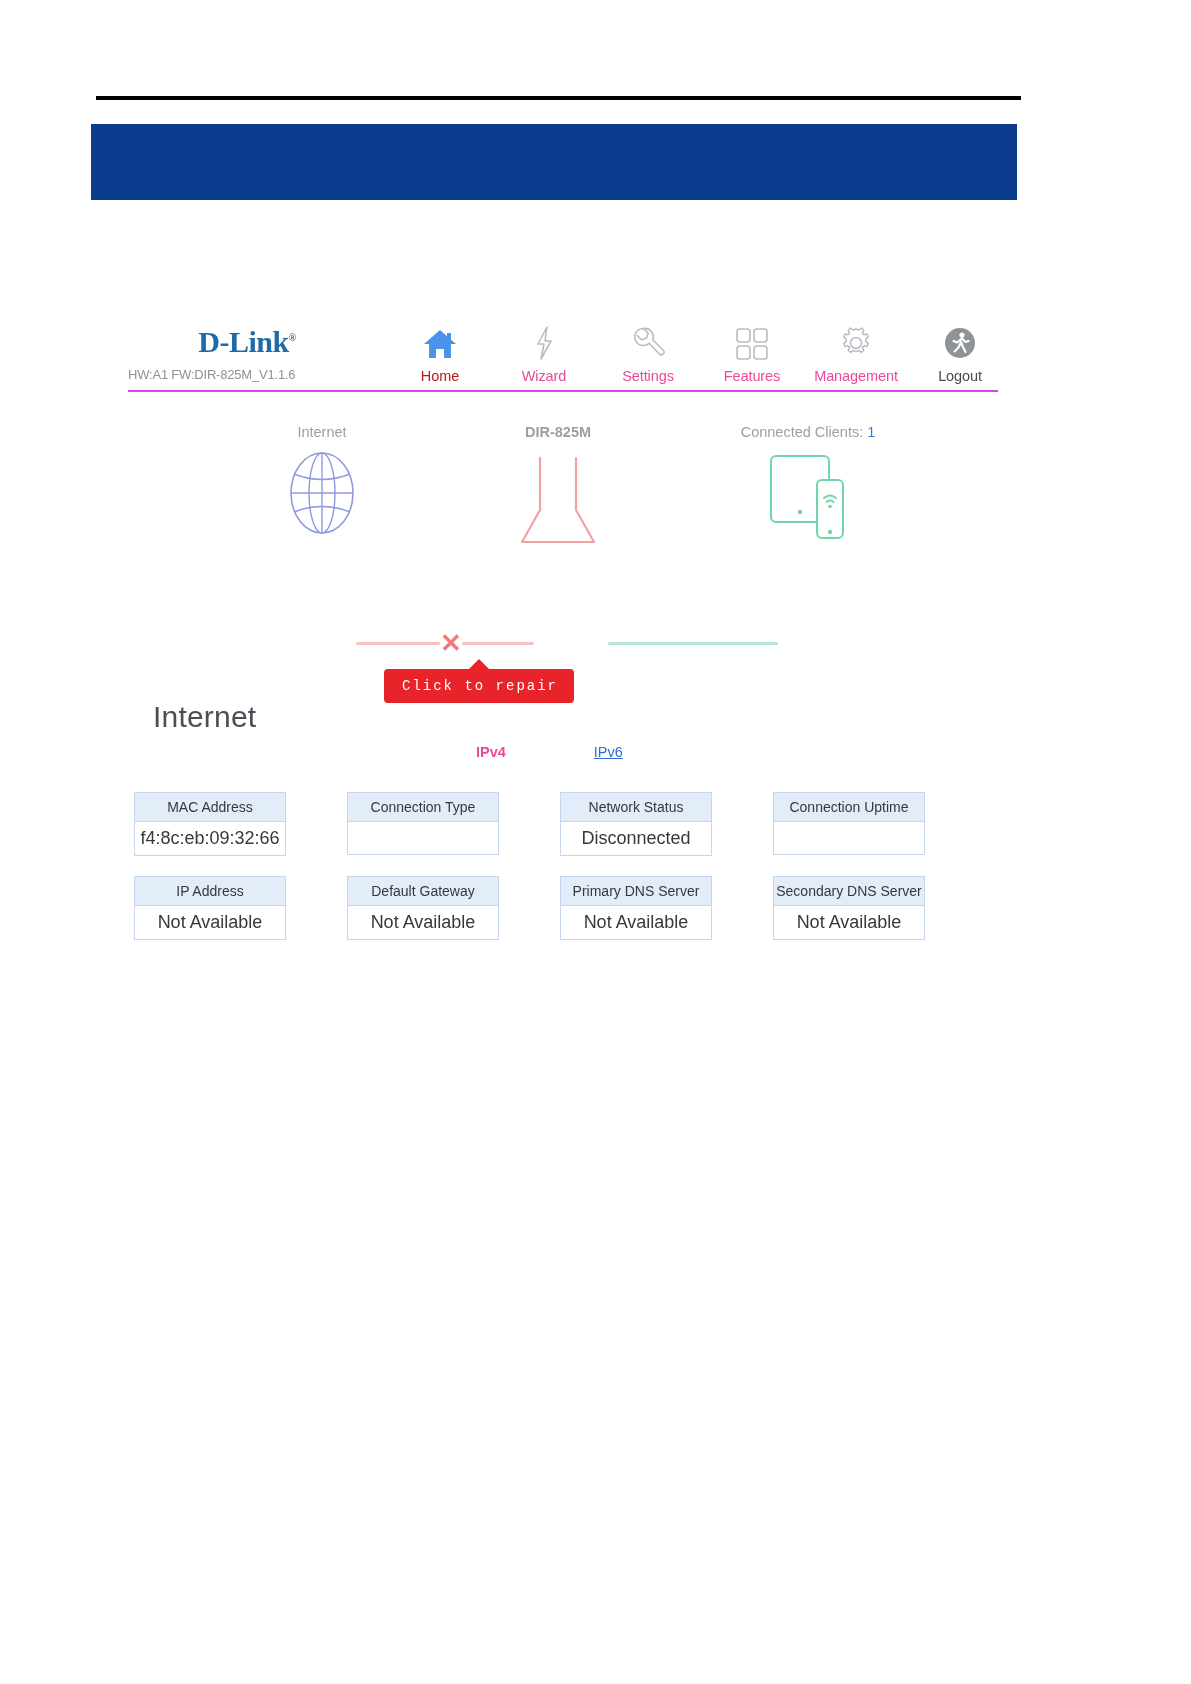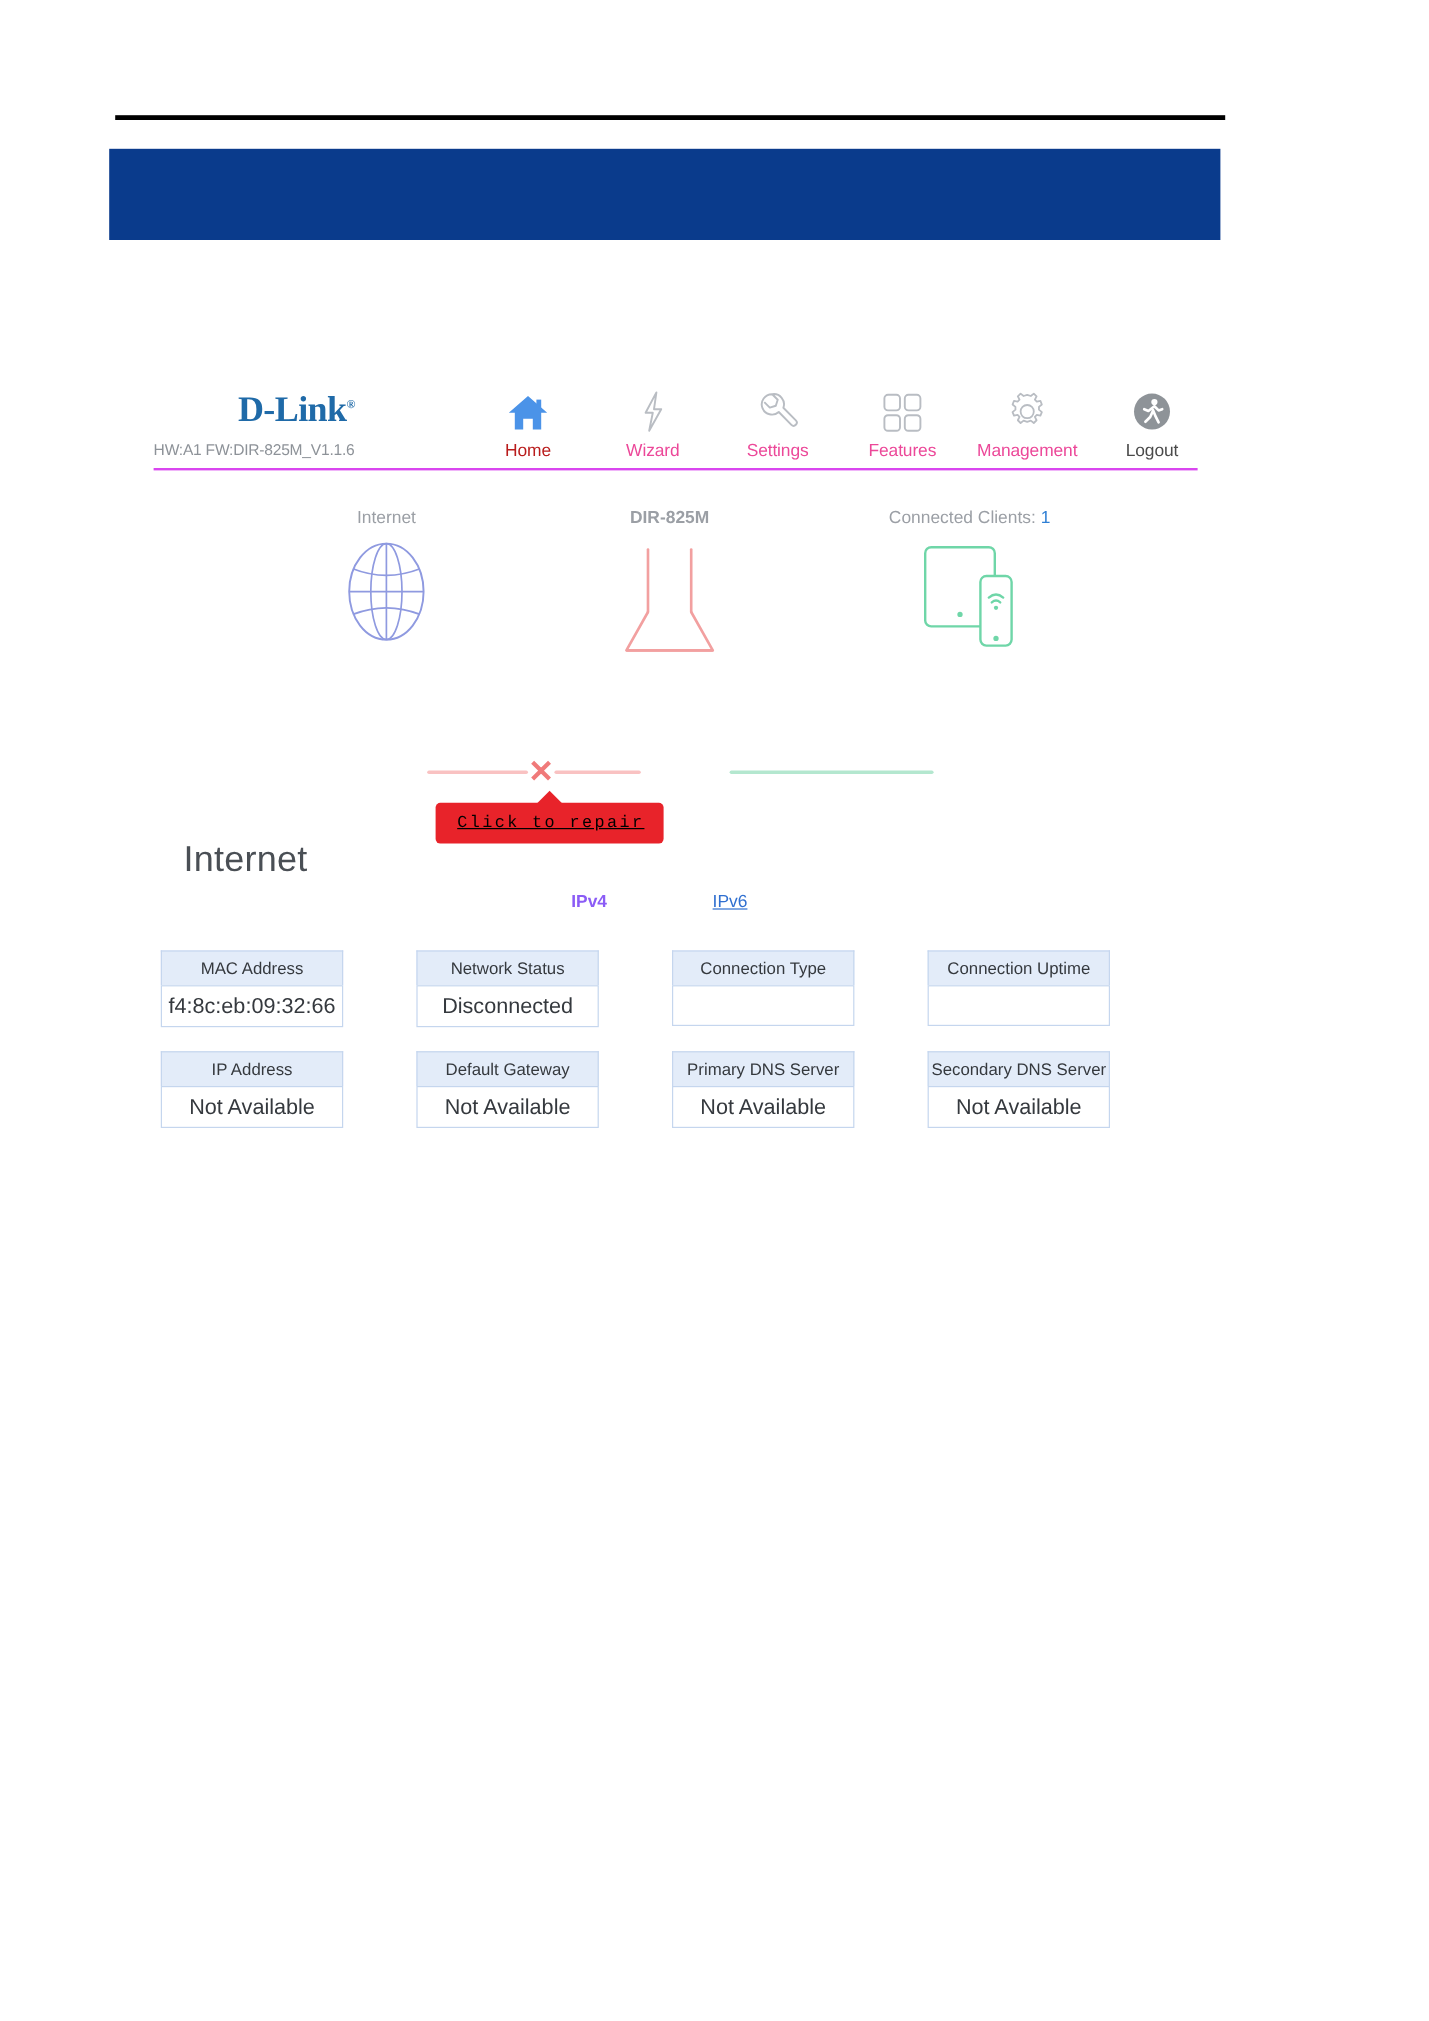--- a/index.html
+++ b/index.html
@@ -153,32 +153,31 @@
     height: 26px;
     color: #f07a7a;
     font-size: 26px;
     line-height: 26px;
     text-align: center;
     font-weight: bold;
   }
 
   .repair-badge {
     position: absolute;
-    left: 235px;
+    left: 256px;
     top: 245px;
     background: #e8232a;
-    color: #000000;
+    color: #ffffff;
     font-family: "Liberation Mono", monospace;
     font-size: 14px;
     letter-spacing: 2px;
     padding: 9px 16px 9px 18px;
     border-radius: 4px;
     white-space: nowrap;
     cursor: pointer;
-    text-decoration: underline;
   }
   .repair-badge::before {
     content: "";
     position: absolute;
     left: 50%;
     top: -10px;
     margin-left: -11px;
     border-left: 11px solid transparent;
     border-right: 11px solid transparent;
     border-bottom: 11px solid #e8232a;
@@ -199,21 +198,21 @@
   .ipstack {
     position: absolute;
     left: 348px;
     top: 44px;
     display: flex;
     gap: 88px;
     font-size: 14.5px;
   }
   .ip-tab-active {
     font-weight: bold;
-    color: #8b5cf6;
+    color: #ec4899;
   }
   .ip-tab-link {
     color: #2f6fd0;
     text-decoration: underline;
     cursor: pointer;
   }
 
   .cards-grid {
     display: grid;
     grid-template-columns: repeat(4, 152px);
@@ -391,30 +390,30 @@
     </div>
 
     <div class="cards-grid">
 
       <div class="card">
         <div class="card-head">MAC Address</div>
         <div class="card-body">f4:8c:eb:09:32:66</div>
       </div>
 
       <div class="card">
+        <div class="card-head">Connection Type</div>
+        <div class="card-body"></div>
+      </div>
+
+      <div class="card">
         <div class="card-head">Network Status</div>
         <div class="card-body">Disconnected</div>
       </div>
 
       <div class="card">
-        <div class="card-head">Connection Type</div>
-        <div class="card-body"></div>
-      </div>
-
-      <div class="card">
         <div class="card-head">Connection Uptime</div>
         <div class="card-body"></div>
       </div>
 
       <div class="card">
         <div class="card-head">IP Address</div>
         <div class="card-body">Not Available</div>
       </div>
 
       <div class="card">

